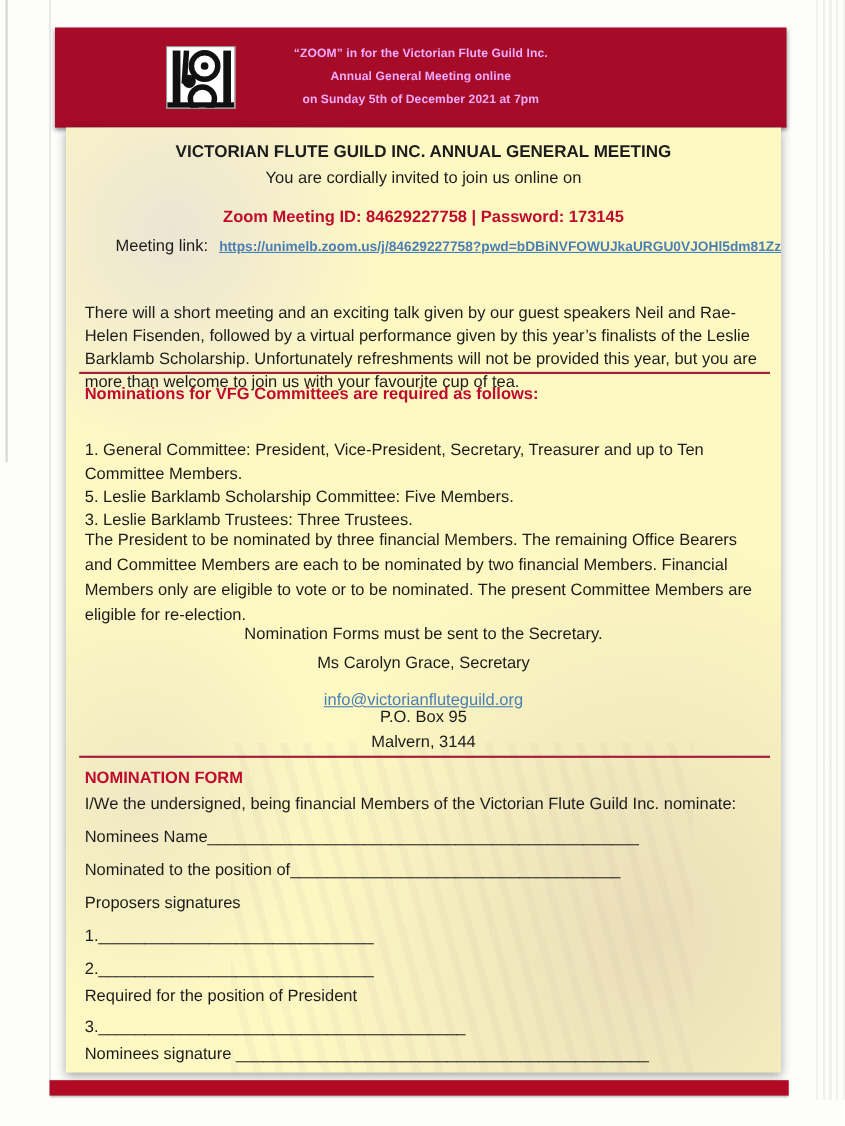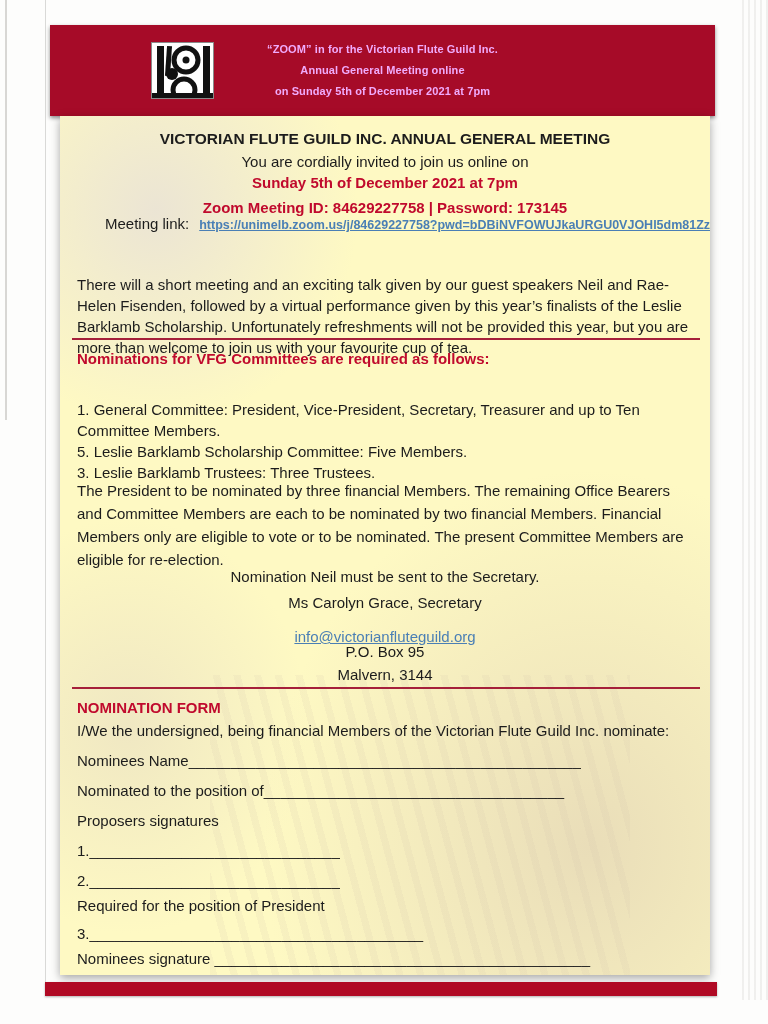--- a/index.html
+++ b/index.html
@@ -99,42 +99,41 @@
   </div>
 
   <div class="flyer">
     <div class="wm wm1"></div>
     <div class="wm wm3"></div>
     <div class="wm wm2"></div>
     <div class="wm wm4"></div>
 
     <div class="blk center bold" style="top:14px; font-size:15.5px;">VICTORIAN FLUTE GUILD INC. ANNUAL GENERAL MEETING</div>
     <div class="blk center" style="top:37px;">You are cordially invited to join us online on</div>
-    <div class="blk center redtxt" style="top:58px;">Sunday 5th of December 2021 at 7pm</div>
-    <div class="blk center redtxt" style="top:83px;">Zoom Meeting ID: 84629227758 | Password: 173145</div>
+    <div class="blk center redtxt" style="top:73px;">Zoom Meeting ID: 84629227758 | Password: 173145</div>
 
     <div class="blk linkrow" style="top:99px;">
       <span class="lbl">Meeting link:</span><a class="lnk url">https://unimelb.zoom.us/j/84629227758?pwd=bDBiNVFOWUJkaURGU0VJOHl5dm81Zz09</a>
     </div>
 
     <div class="blk para" style="top:134px;margin-top:24px;">There will a short meeting and an exciting talk given by our guest speakers Neil and Rae-Helen Fisenden, followed by a virtual performance given by this year’s finalists of the Leslie Barklamb Scholarship. Unfortunately refreshments will not be provided this year, but you are more than welcome to join us with your favourite cup of tea.</div>
 
     <div class="divider" style="top:222px;"></div>
 
     <div class="blk leftline redtxt" style="top:234px;">Nominations for VFG Committees are required as follows:</div>
 
     <div class="blk para" style="top:283px;">
       <div>1. General Committee: President, Vice-President, Secretary, Treasurer and up to Ten Committee Members.</div>
       <div>5. Leslie Barklamb Scholarship Committee: Five Members.</div>
       <div>3. Leslie Barklamb Trustees: Three Trustees.</div>
     </div>
 
     <div class="blk para" style="top:363px; line-height:23px;">The President to be nominated by three financial Members. The remaining Office Bearers and Committee Members are each to be nominated by two financial Members. Financial Members only are eligible to vote or to be nominated. The present Committee Members are eligible for re-election.</div>
 
-    <div class="blk center" style="top:452px;">Nomination Neil must be sent to the Secretary.</div>
+    <div class="blk center" style="top:452px;">Nomination Forms must be sent to the Secretary.</div>
     <div class="blk center" style="top:478px;">Ms Carolyn Grace, Secretary</div>
     <div class="blk center" style="top:512px;">
       <a class="lnk">info@victorianfluteguild.org</a>
     </div>
     <div class="blk center" style="top:527px;">P.O. Box 95</div>
     <div class="blk center" style="top:550px;">Malvern, 3144</div>
 
     <div class="divider" style="top:571px;"></div>
 
     <div class="blk leftline redtxt" style="top:583px;">NOMINATION FORM</div>

